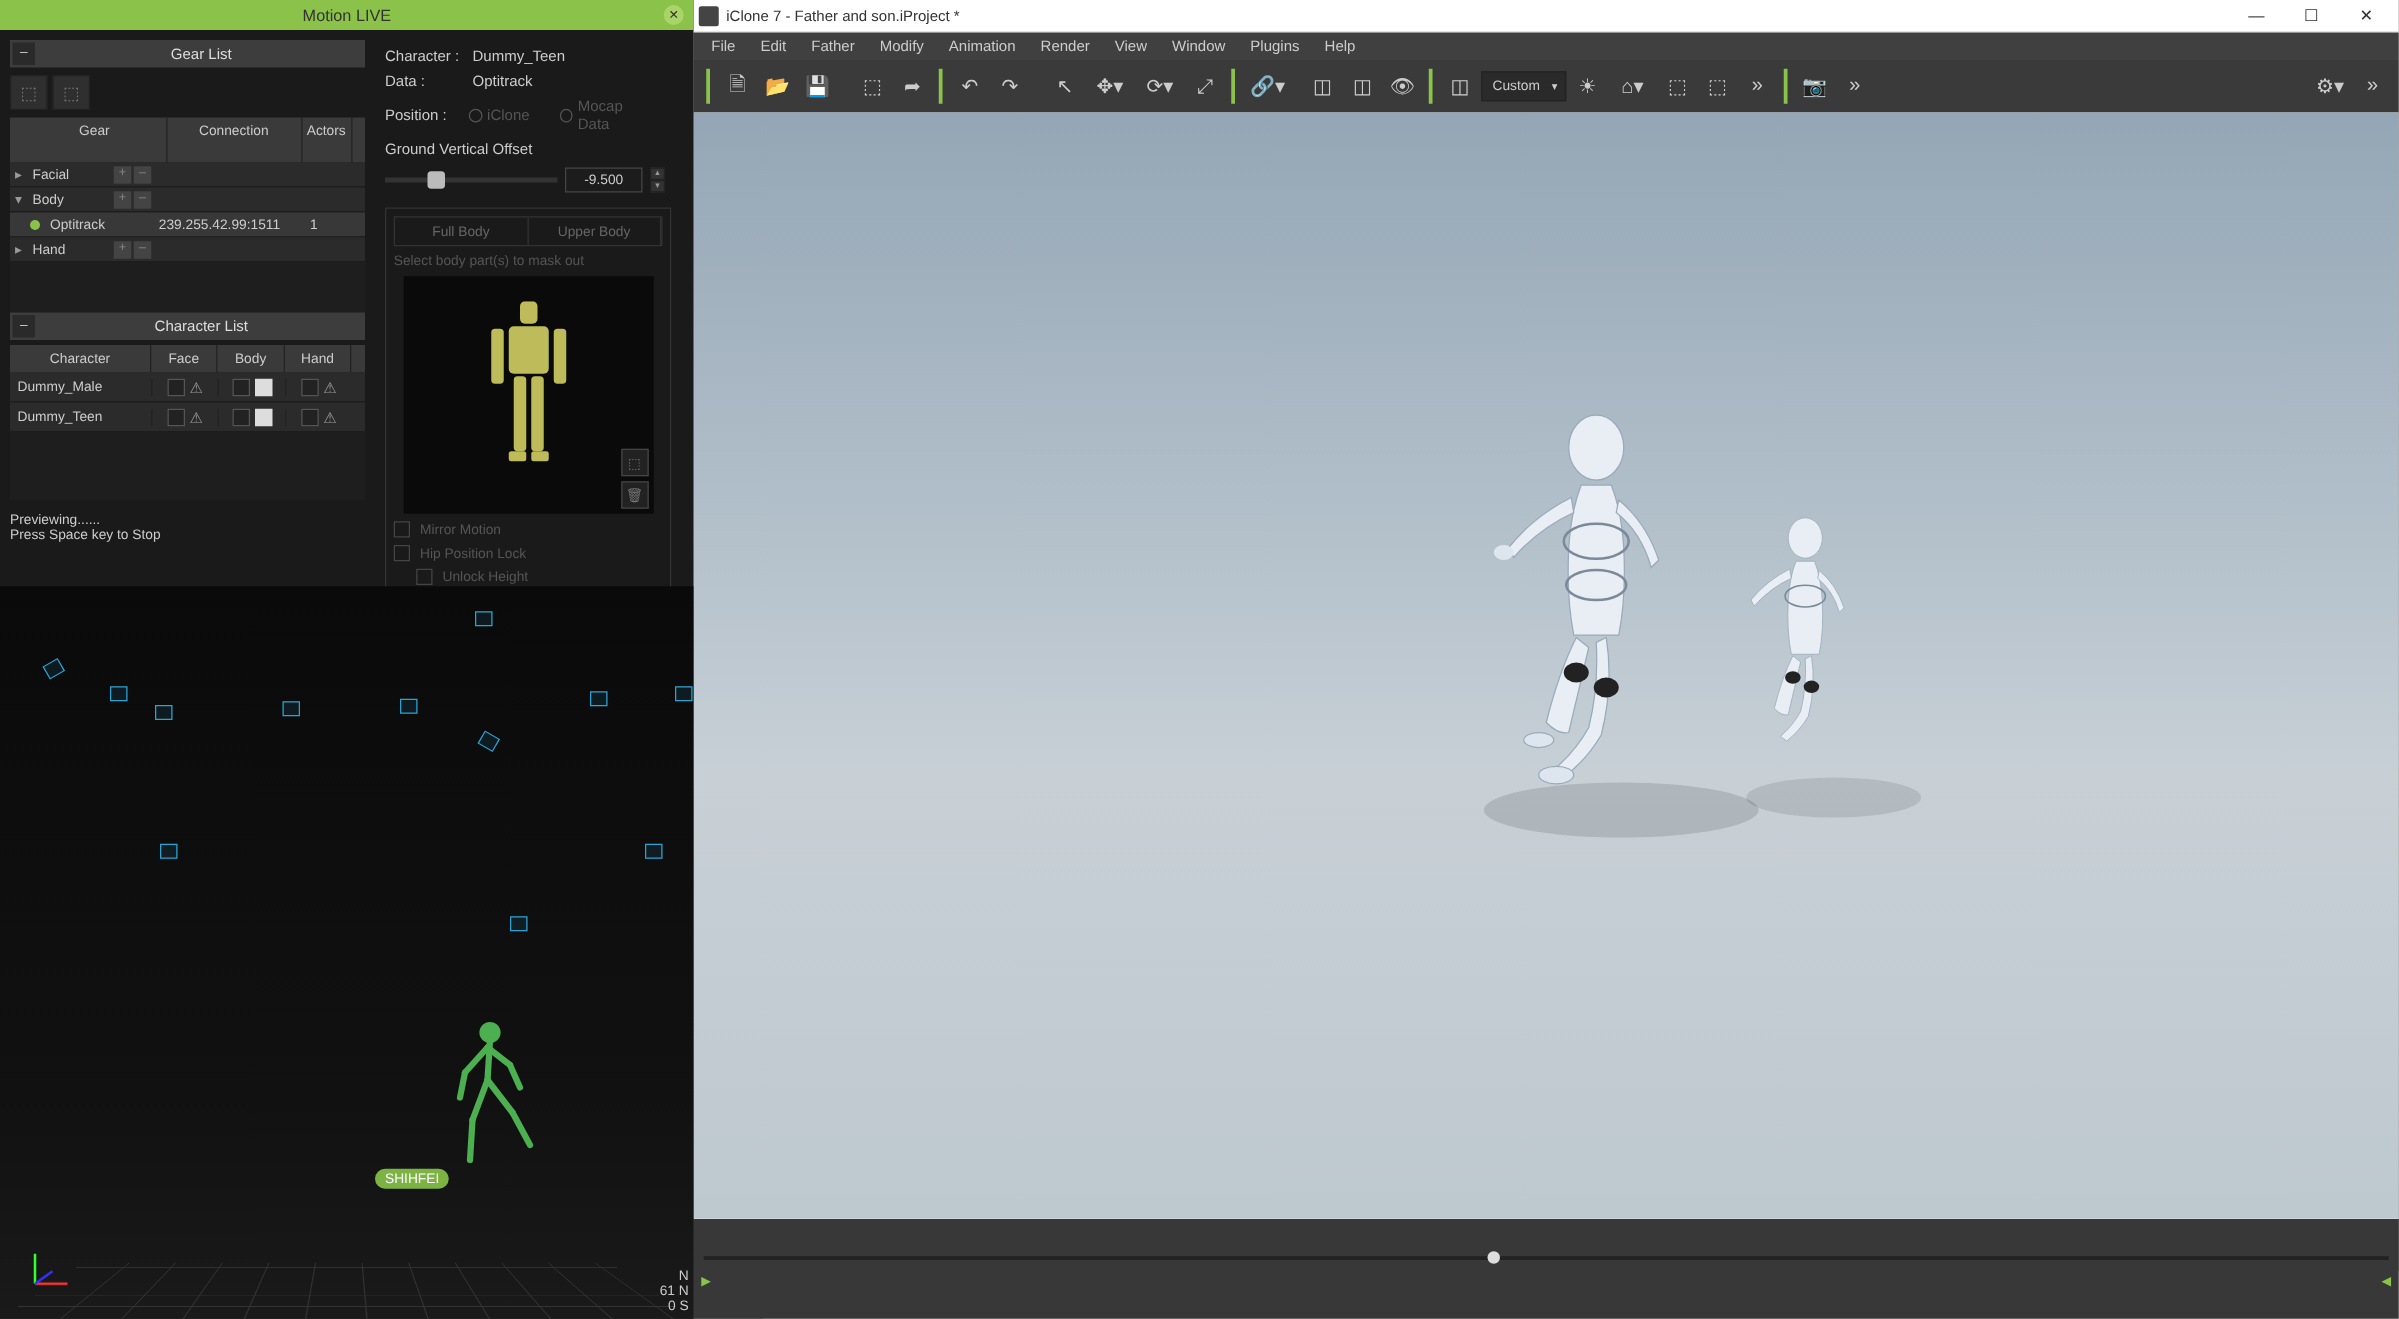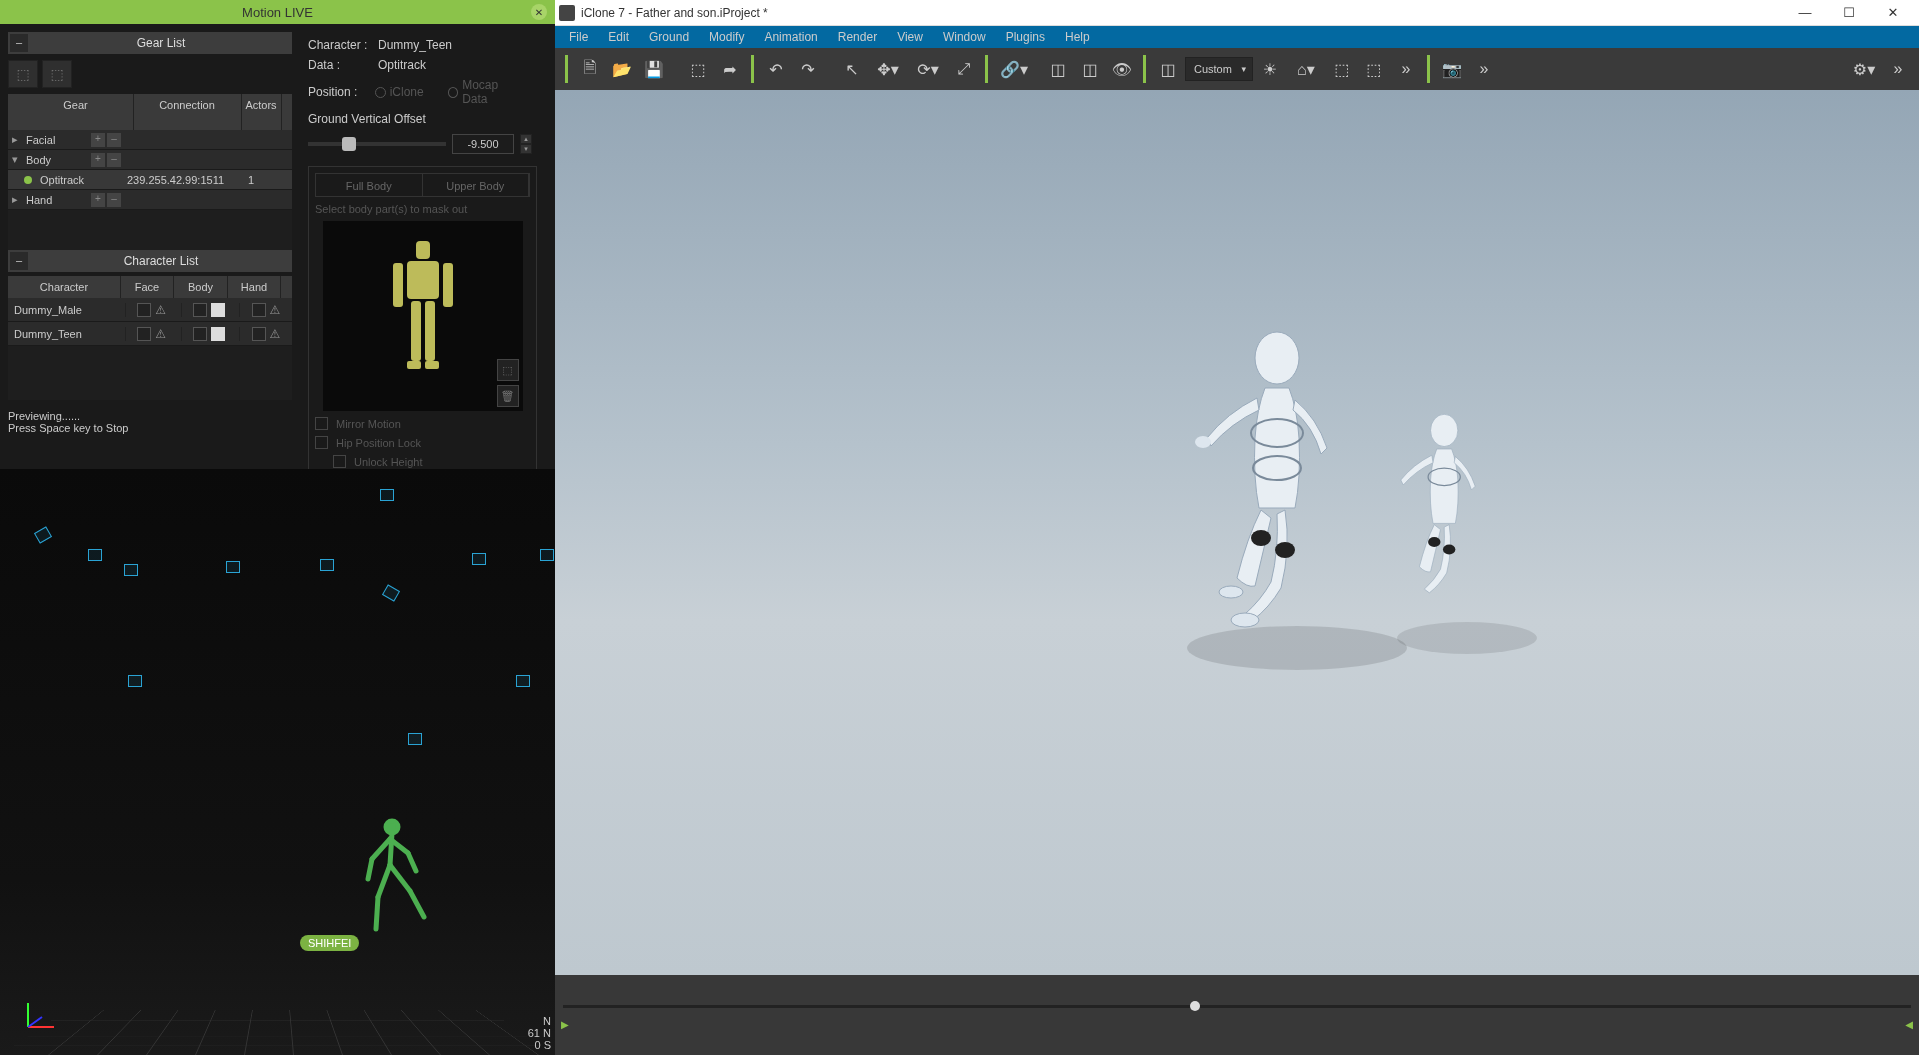--- a/index.html
+++ b/index.html
@@ -36,21 +36,21 @@
 .tree-dot { width: 8px; height: 8px; border-radius: 50%; background: #8bc34a; margin-left: 12px; }
 .tree-btns { display: flex; gap: 2px; margin-left: auto; margin-right: 2px; }
 .tree-sq { width: 14px; height: 14px; background: #444; text-align: center; line-height: 12px; font-size: 10px; color: #888; }
 .tree-spacer { height: 40px; background: #1e1e1e; }
 
 
 .char-headers { display: flex; height: 22px; background: #3a3a3a; margin-top: 4px; }
 .ch-char { width: 113px; } .ch-face { width: 53px; } .ch-body { width: 54px; } .ch-hand { width: 53px; }
 .ch { text-align: center; line-height: 22px; color: #ccc; font-size: 11px; border-right: 1px solid #222; }
 
-.char-row { display: flex; height: 24px; background: #2b2b2b; align-items: center; color: #ccc; font-size: 11px; border-bottom: 1px solid #1a1a1a; justify-content: space-between; }
+.char-row { display: flex; height: 24px; background: #2b2b2b; align-items: center; color: #ccc; font-size: 11px; border-bottom: 1px solid #1a1a1a; }
 .char-name { width: 113px; padding-left: 6px; }
 .char-cell { width: 53px; display: flex; align-items: center; justify-content: center; gap: 4px; border-left: 1px solid #222; }
 .char-cell.body { width: 54px; }
 .cb { width: 14px; height: 14px; border: 1px solid #555; background: #222; }
 .warn-tri { color: #999; font-size: 12px; }
 .body-ico { width: 14px; height: 14px; background: #ddd; }
 
 .char-spacer { height: 54px; background: #1e1e1e; }
 .preview-text { text-align: left; color: #ccc; font-size: 11px; margin-top: 10px; }
 
@@ -88,21 +88,21 @@
 .stats-text { position: absolute; right: 4px; bottom: 4px; color: #ccc; font-size: 11px; text-align: right; }
 
 
 .iclone { flex: 1; height: 100%; background: #fff; display: flex; flex-direction: column; }
 .win-titlebar { height: 26px; background: #fff; display: flex; align-items: center; padding: 0 4px; border-bottom: 1px solid #ddd; }
 .app-icon { width: 16px; height: 16px; background: #444; border-radius: 2px; margin-right: 6px; }
 .win-title { font-size: 12px; color: #333; }
 .win-controls { margin-left: auto; display: flex; }
 .win-btn { width: 44px; height: 26px; display: flex; align-items: center; justify-content: center; font-size: 13px; color: #333; cursor: pointer; }
 
-.menubar { height: 22px; background: #0369a1; display: flex; align-items: center; padding: 0 4px; }
+.menubar { height: 22px; background: #404040; display: flex; align-items: center; padding: 0 4px; }
 .menu-item { padding: 0 10px; color: #ccc; font-size: 12px; line-height: 22px; cursor: pointer; }
 
 .toolbar { height: 42px; background: #3a3a3a; display: flex; align-items: center; padding: 0 6px; gap: 2px; }
 .tb-sep { width: 4px; height: 28px; border-left: 3px solid #8bc34a; margin: 0 4px; }
 .tb-btn { width: 30px; height: 30px; display: flex; align-items: center; justify-content: center; color: #ccc; cursor: pointer; font-size: 16px; }
 .tb-btn.drop { width: 38px; }
 .tb-dropdown { height: 24px; background: #2a2a2a; color: #ccc; font-size: 11px; padding: 0 20px 0 8px; display: flex; align-items: center; border: 1px solid #222; position: relative; min-width: 64px; }
 .tb-dropdown::after { content: "▾"; position: absolute; right: 6px; font-size: 9px; }
 .tb-end { margin-left: auto; display: flex; }
 
@@ -363,21 +363,21 @@
     <div class="win-controls">
       <span class="win-btn">—</span>
       <span class="win-btn">☐</span>
       <span class="win-btn close">✕</span>
     </div>
   </div>
 
   <div class="menubar">
     <span class="menu-item">File</span>
     <span class="menu-item">Edit</span>
-    <span class="menu-item">Ground</span>
+    <span class="menu-item">Father</span>
     <span class="menu-item">Modify</span>
     <span class="menu-item">Animation</span>
     <span class="menu-item">Render</span>
     <span class="menu-item">View</span>
     <span class="menu-item">Window</span>
     <span class="menu-item">Plugins</span>
     <span class="menu-item">Help</span>
   </div>
 
   <div class="toolbar">

